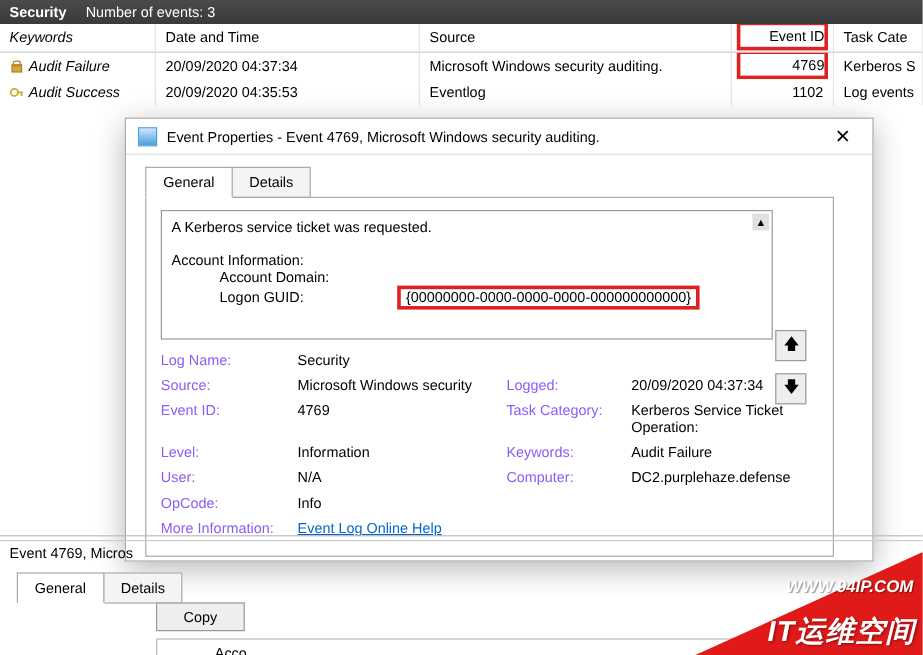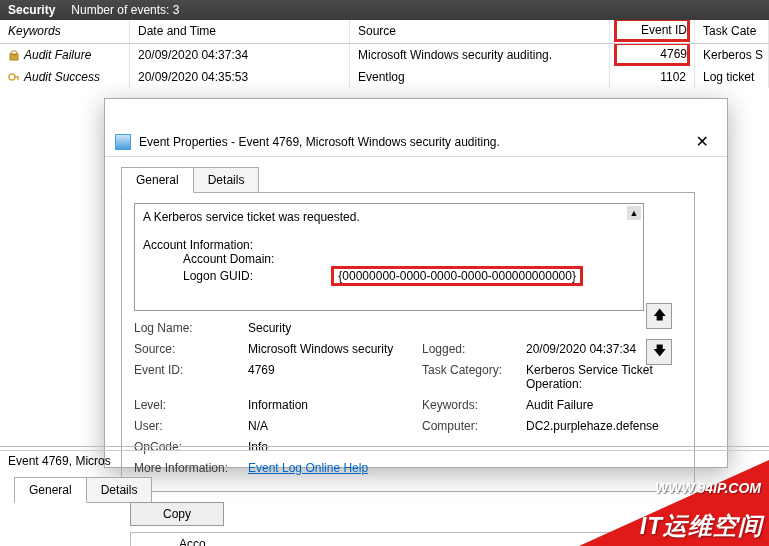--- a/index.html
+++ b/index.html
@@ -10,39 +10,39 @@
 .grid-head > div, .grid-row > div { padding: 4px 8px; border-right: 1px solid #e5e5e5; overflow: hidden; white-space: nowrap; }
 .grid-row { display: flex; height: 22px; }
 .col-kw { width: 130px; font-style: italic; }
 .col-dt { width: 220px; }
 .col-src { width: 260px; }
 .col-eid { width: 85px; text-align: right; }
 .col-tc { flex: 1; }
 .lock-icon, .key-icon { display: inline-block; width: 12px; height: 12px; margin-right: 4px; vertical-align: -2px; }
 .eid-box { border: 3px solid #d22; padding: 2px 0; margin: -6px -4px; display: block; text-align: right; }
 .dialog { position: absolute; left: 104px; top: 98px; width: 624px; height: 370px; background: #fff; border: 1px solid #aaa; box-shadow: 0 6px 24px rgba(0,0,0,.3); }
-.dlg-title { height: 30px; display: flex; align-items: center; padding: 13px 10px; border-bottom: 1px solid #ddd; margin-top: 28px; }
+.dlg-title { height: 30px; display: flex; align-items: center; padding: 13px 10px; border-bottom: 1px solid #ddd; }
 .dlg-title .ico { width: 16px; height: 16px; background: linear-gradient(#cbe6ff,#4a9edb); border: 1px solid #4a9edb; margin-right: 8px; }
 .dlg-close { margin-left: auto; font-size: 16px; padding: 0 8px; cursor: pointer; }
 .tabs { display: flex; margin: 10px 0 0 16px; }
 .tab { padding: 5px 14px; border: 1px solid #aaa; background: #f4f4f4; margin-right: -1px; cursor: pointer; }
 .tab.active { background: #fff; border-bottom: 1px solid #fff; position: relative; z-index: 2; }
 .tab-panel { border: 1px solid #aaa; margin: -1px 32px 10px 16px; padding: 10px 12px; height: 300px; position: relative; }
 .desc-box { border: 1px solid #999; width: 510px; height: 108px; padding: 6px 8px; font-size: 12px; overflow: hidden; position: relative; }
 .scroll-up { position: absolute; right: 2px; top: 2px; width: 14px; height: 14px; background: #e0e0e0; font-size: 9px; text-align: center; line-height: 14px; }
 .guid-box { display: inline-block; border: 3px solid #d22; padding: 0 4px; }
 .nav-btns { position: absolute; right: 22px; top: 110px; width: 26px; }
 .nav-btns button { width: 26px; height: 26px; margin-bottom: 10px; background: #eee; border: 1px solid #999; cursor: pointer; font-size: 13px; }
 .info-grid { margin-top: 10px; display: grid; grid-template-columns: 110px 170px 100px 1fr; row-gap: 7px; column-gap: 4px; font-size: 12px; }
-.info-grid .lbl { color: #404040; }
+.info-grid .lbl { color: #8b5cf6; }
 .link { color: #0066cc; text-decoration: underline; cursor: pointer; }
 .bottom-pane { position: absolute; left: 0; top: 446px; width: 769px; border-top: 1px solid #bbb; padding-top: 3px; }
 .bottom-title { font-size: 12px; padding: 3px 8px; border-top: 1px solid #ccc; }
 .bottom-tabs { display: flex; margin: 6px 0 0 14px; }
-.copy-btn { position: absolute; left: 130px; top: 55px; padding: 4px 32px; background: #eee; border: 1px solid #999; cursor: pointer; }
+.copy-btn { position: absolute; left: 130px; top: 55px; padding: 4px 22px; background: #eee; border: 1px solid #999; cursor: pointer; }
 .bottom-box { position: absolute; left: 130px; top: 85px; border: 1px solid #bbb; padding: 4px 8px; width: 560px; }
 .banner { position: absolute; right: 0; bottom: 0; width: 190px; height: 86px; }
 .banner .tri { position: absolute; right: 0; bottom: 0; width: 0; height: 0; border-left: 190px solid transparent; border-bottom: 86px solid #e01919; }
 .banner .url { position: absolute; right: 8px; top: 20px; color: #fff; font-weight: 700; font-size: 14px; font-style: italic; text-shadow: 1px 1px 1px rgba(0,0,0,.4); }
 .banner .cn { position: absolute; right: 6px; bottom: 4px; color: #fff; font-weight: 700; font-size: 24px; font-style: italic; text-shadow: 1px 1px 2px rgba(0,0,0,.4); letter-spacing: 1px; }
 </style>
 </head>
 <body>
 
 <div class="top-bar">
@@ -75,21 +75,21 @@
 
 <div class="grid-row">
   <div class="col-kw"><span class="key-icon"><svg width="12" height="12">
           <circle cx="4" cy="6" r="3" fill="none" stroke="#d4a838" stroke-width="1.5"></circle>
           <line x1="6" y1="6" x2="11" y2="6" stroke="#d4a838" stroke-width="1.5"></line>
           <line x1="10" y1="6" x2="10" y2="9" stroke="#d4a838" stroke-width="1.5"></line>
         </svg></span><span>Audit Success</span></div>
   <div class="col-dt">20/09/2020 04:35:53</div>
   <div class="col-src">Eventlog</div>
   <div class="col-eid">1102</div>
-  <div class="col-tc">Log ticket</div>
+  <div class="col-tc">Log events</div>
 </div>
 
 <div class="dialog">
   <div class="dlg-title">
     <span class="ico"></span>
     <span>Event Properties - Event 4769, Microsoft Windows security auditing.</span>
     <span class="dlg-close">✕</span>
   </div>
   <div class="tabs">
     <div class="tab active">General</div>

